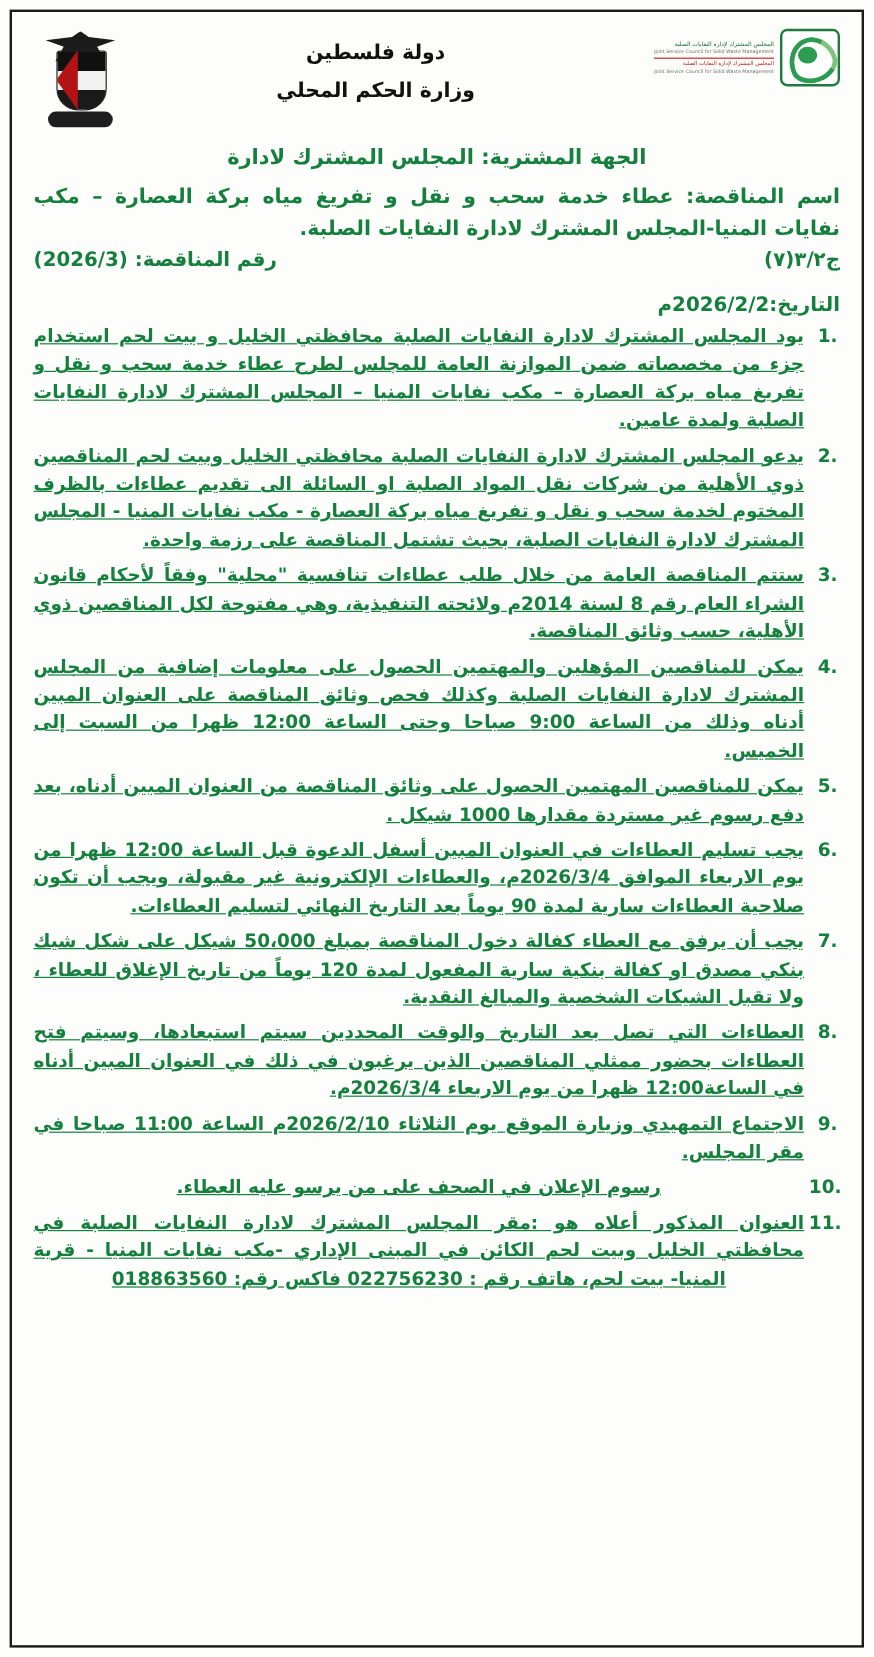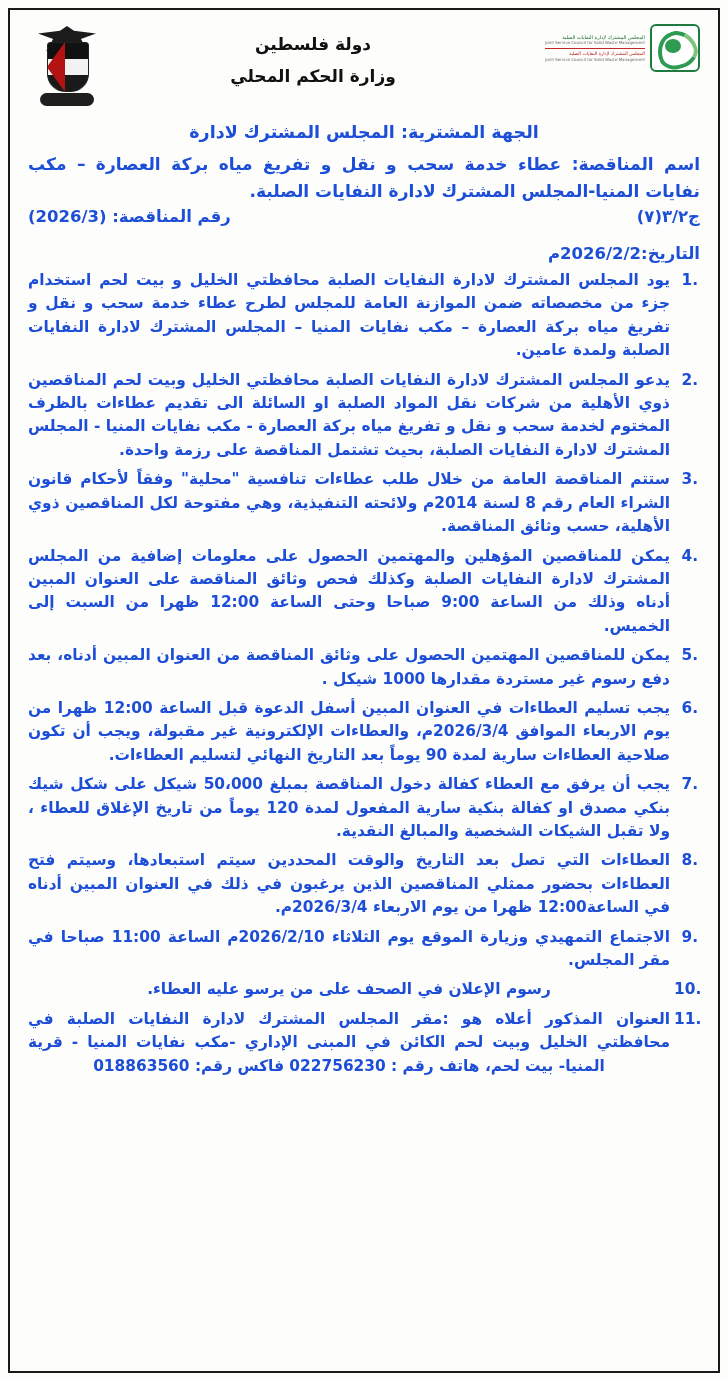--- a/index.html
+++ b/index.html
@@ -177,21 +177,21 @@
     width: 54px;
     height: 13px;
     background: #1f1f1f;
     border-radius: 7px;
   }
 
   
   .rtl-block {
     direction: rtl;
     text-align: right;
-    color: #1d4ed8;
+    color: #15803d;
   }
   .authority {
     font-size: 17.5px;
     font-weight: bold;
     line-height: 1.62;
     margin-top: 4px;
     text-align: center;
   }
   .authority .l1 { display:block; }
   .authority .l2 { display:block; }
@@ -233,20 +233,21 @@
   ol.clauses > li {
     position: relative;
     counter-increment: clause;
     padding-right: 30px;
     margin-bottom: 6px;
     font-size: 15.4px;
     font-weight: bold;
     line-height: 1.52;
     text-align: justify;
     text-align-last: right;
+    text-decoration: underline;
   }
   ol.clauses > li:before {
     content: counter(clause) ".";
     position: absolute;
     right: 2px;
     top: 0;
     width: 24px;
     text-align: left;
     font-weight: bold;
     font-size: 15.4px;

